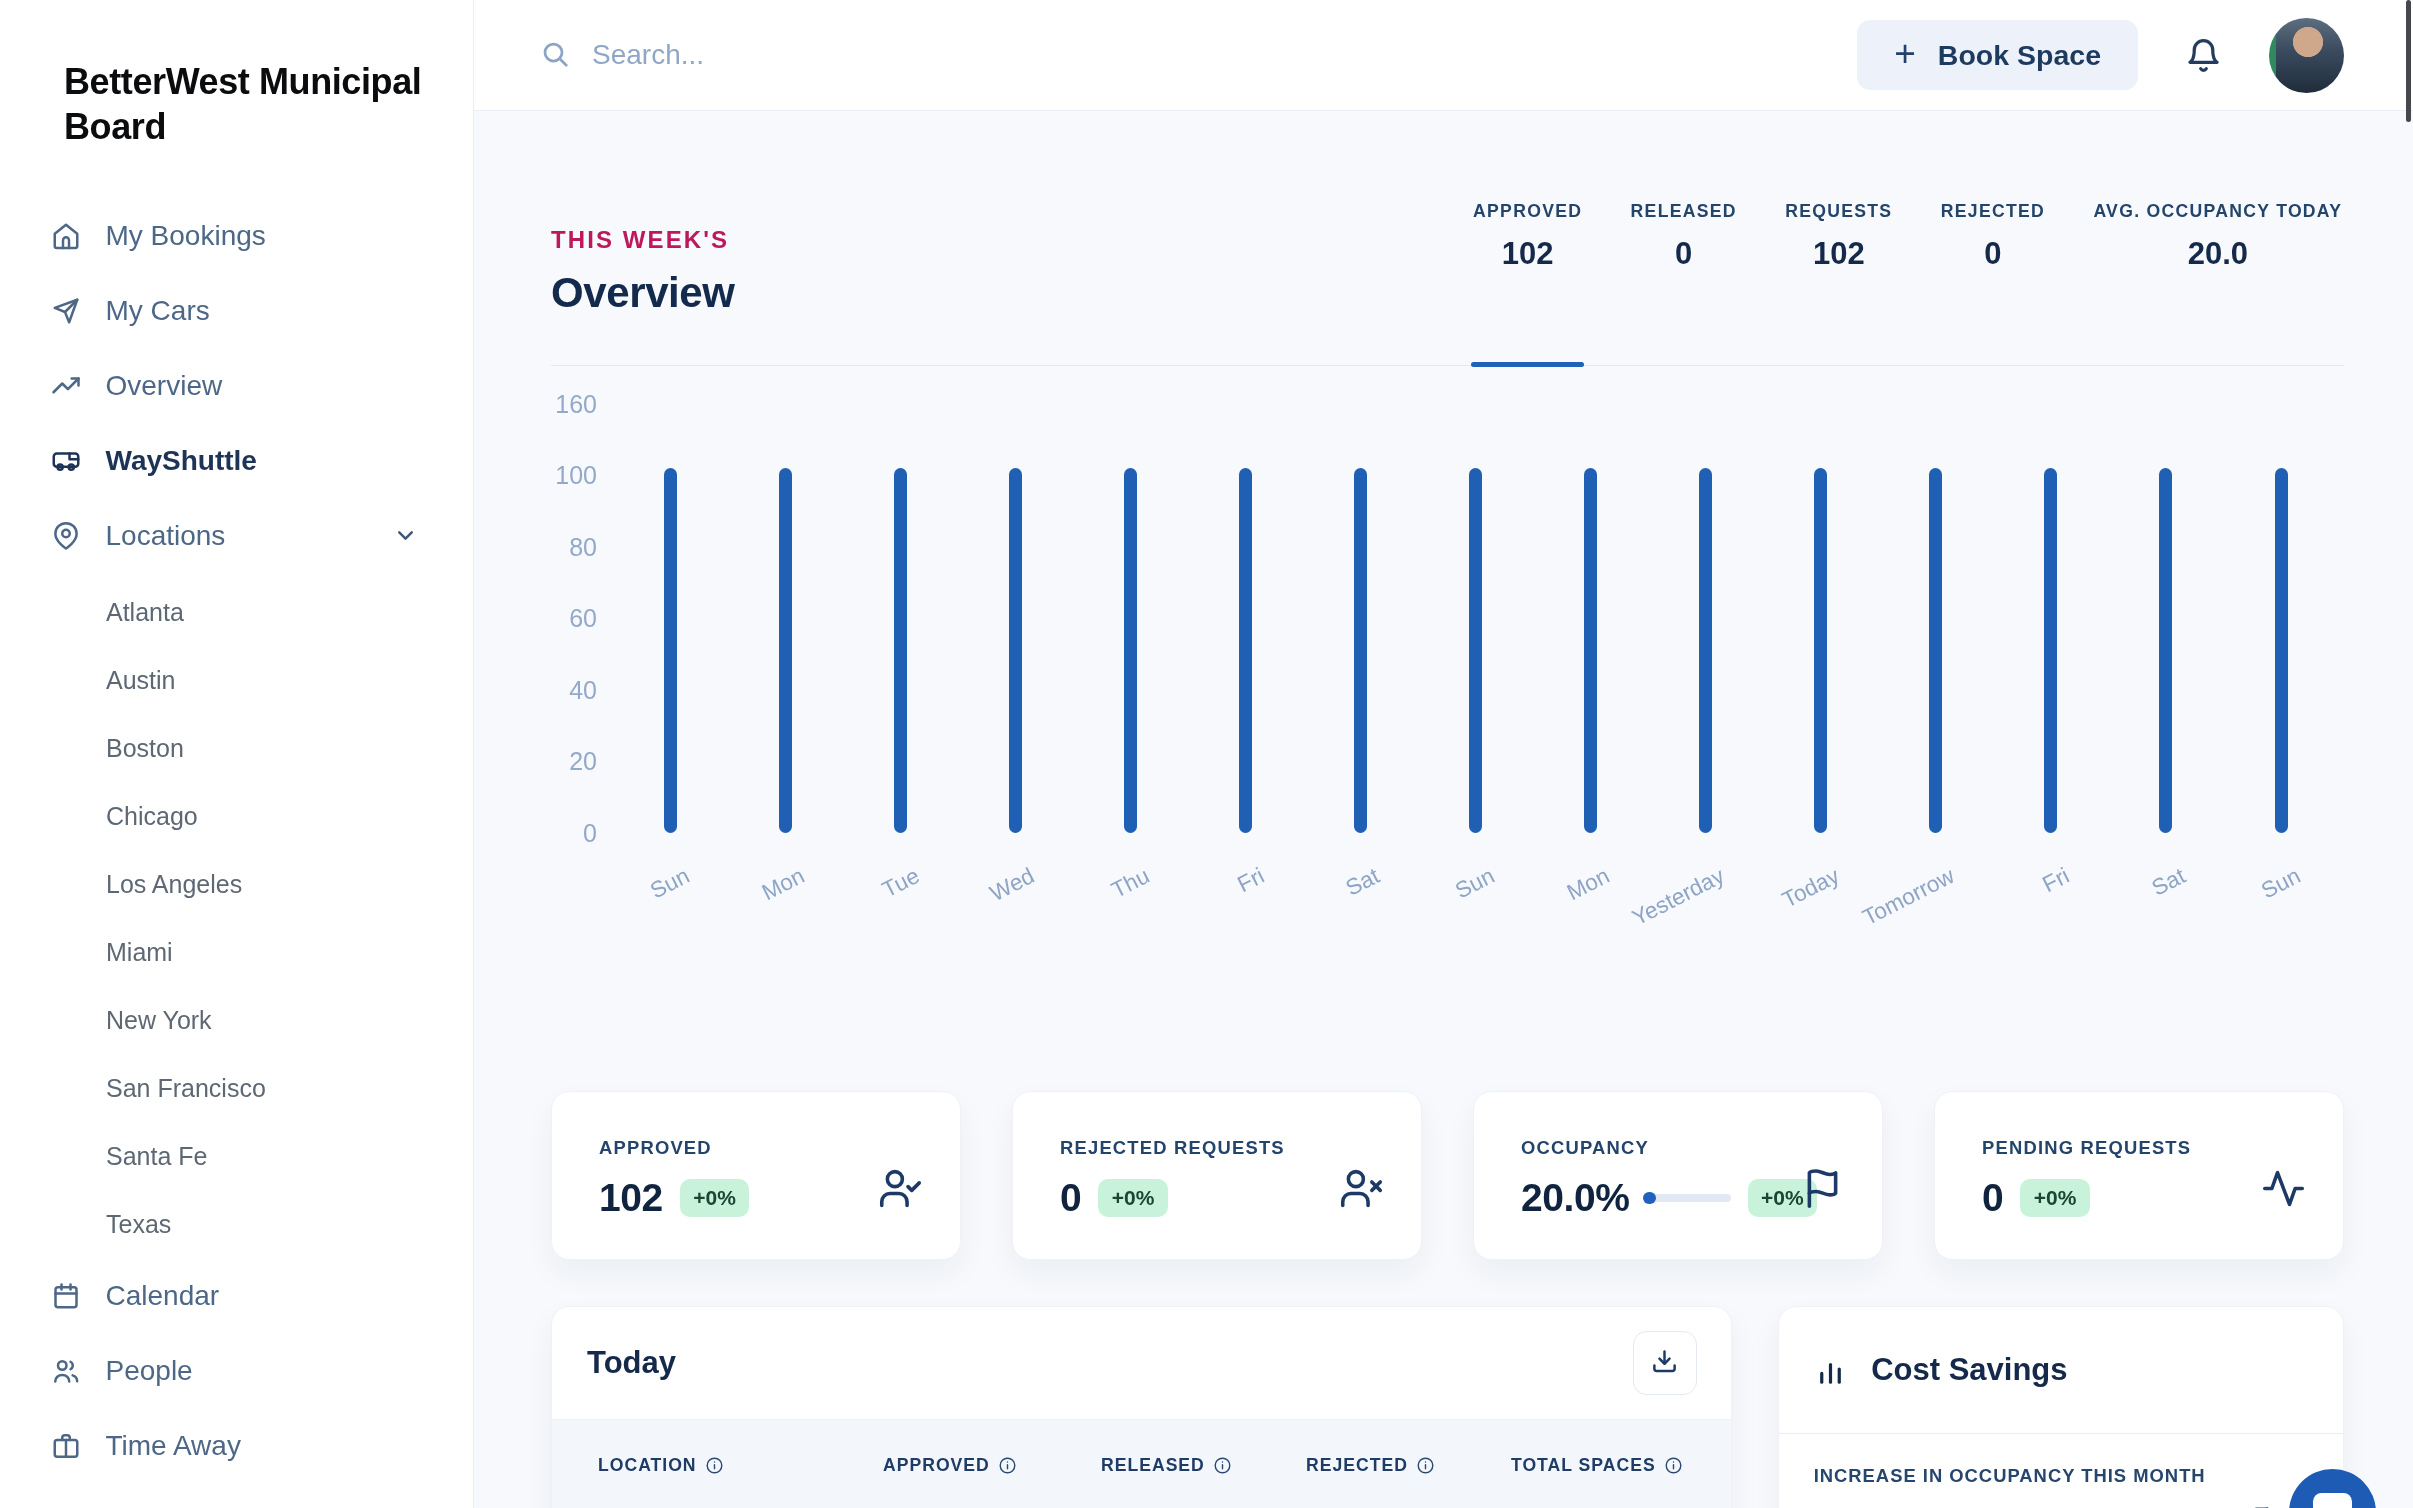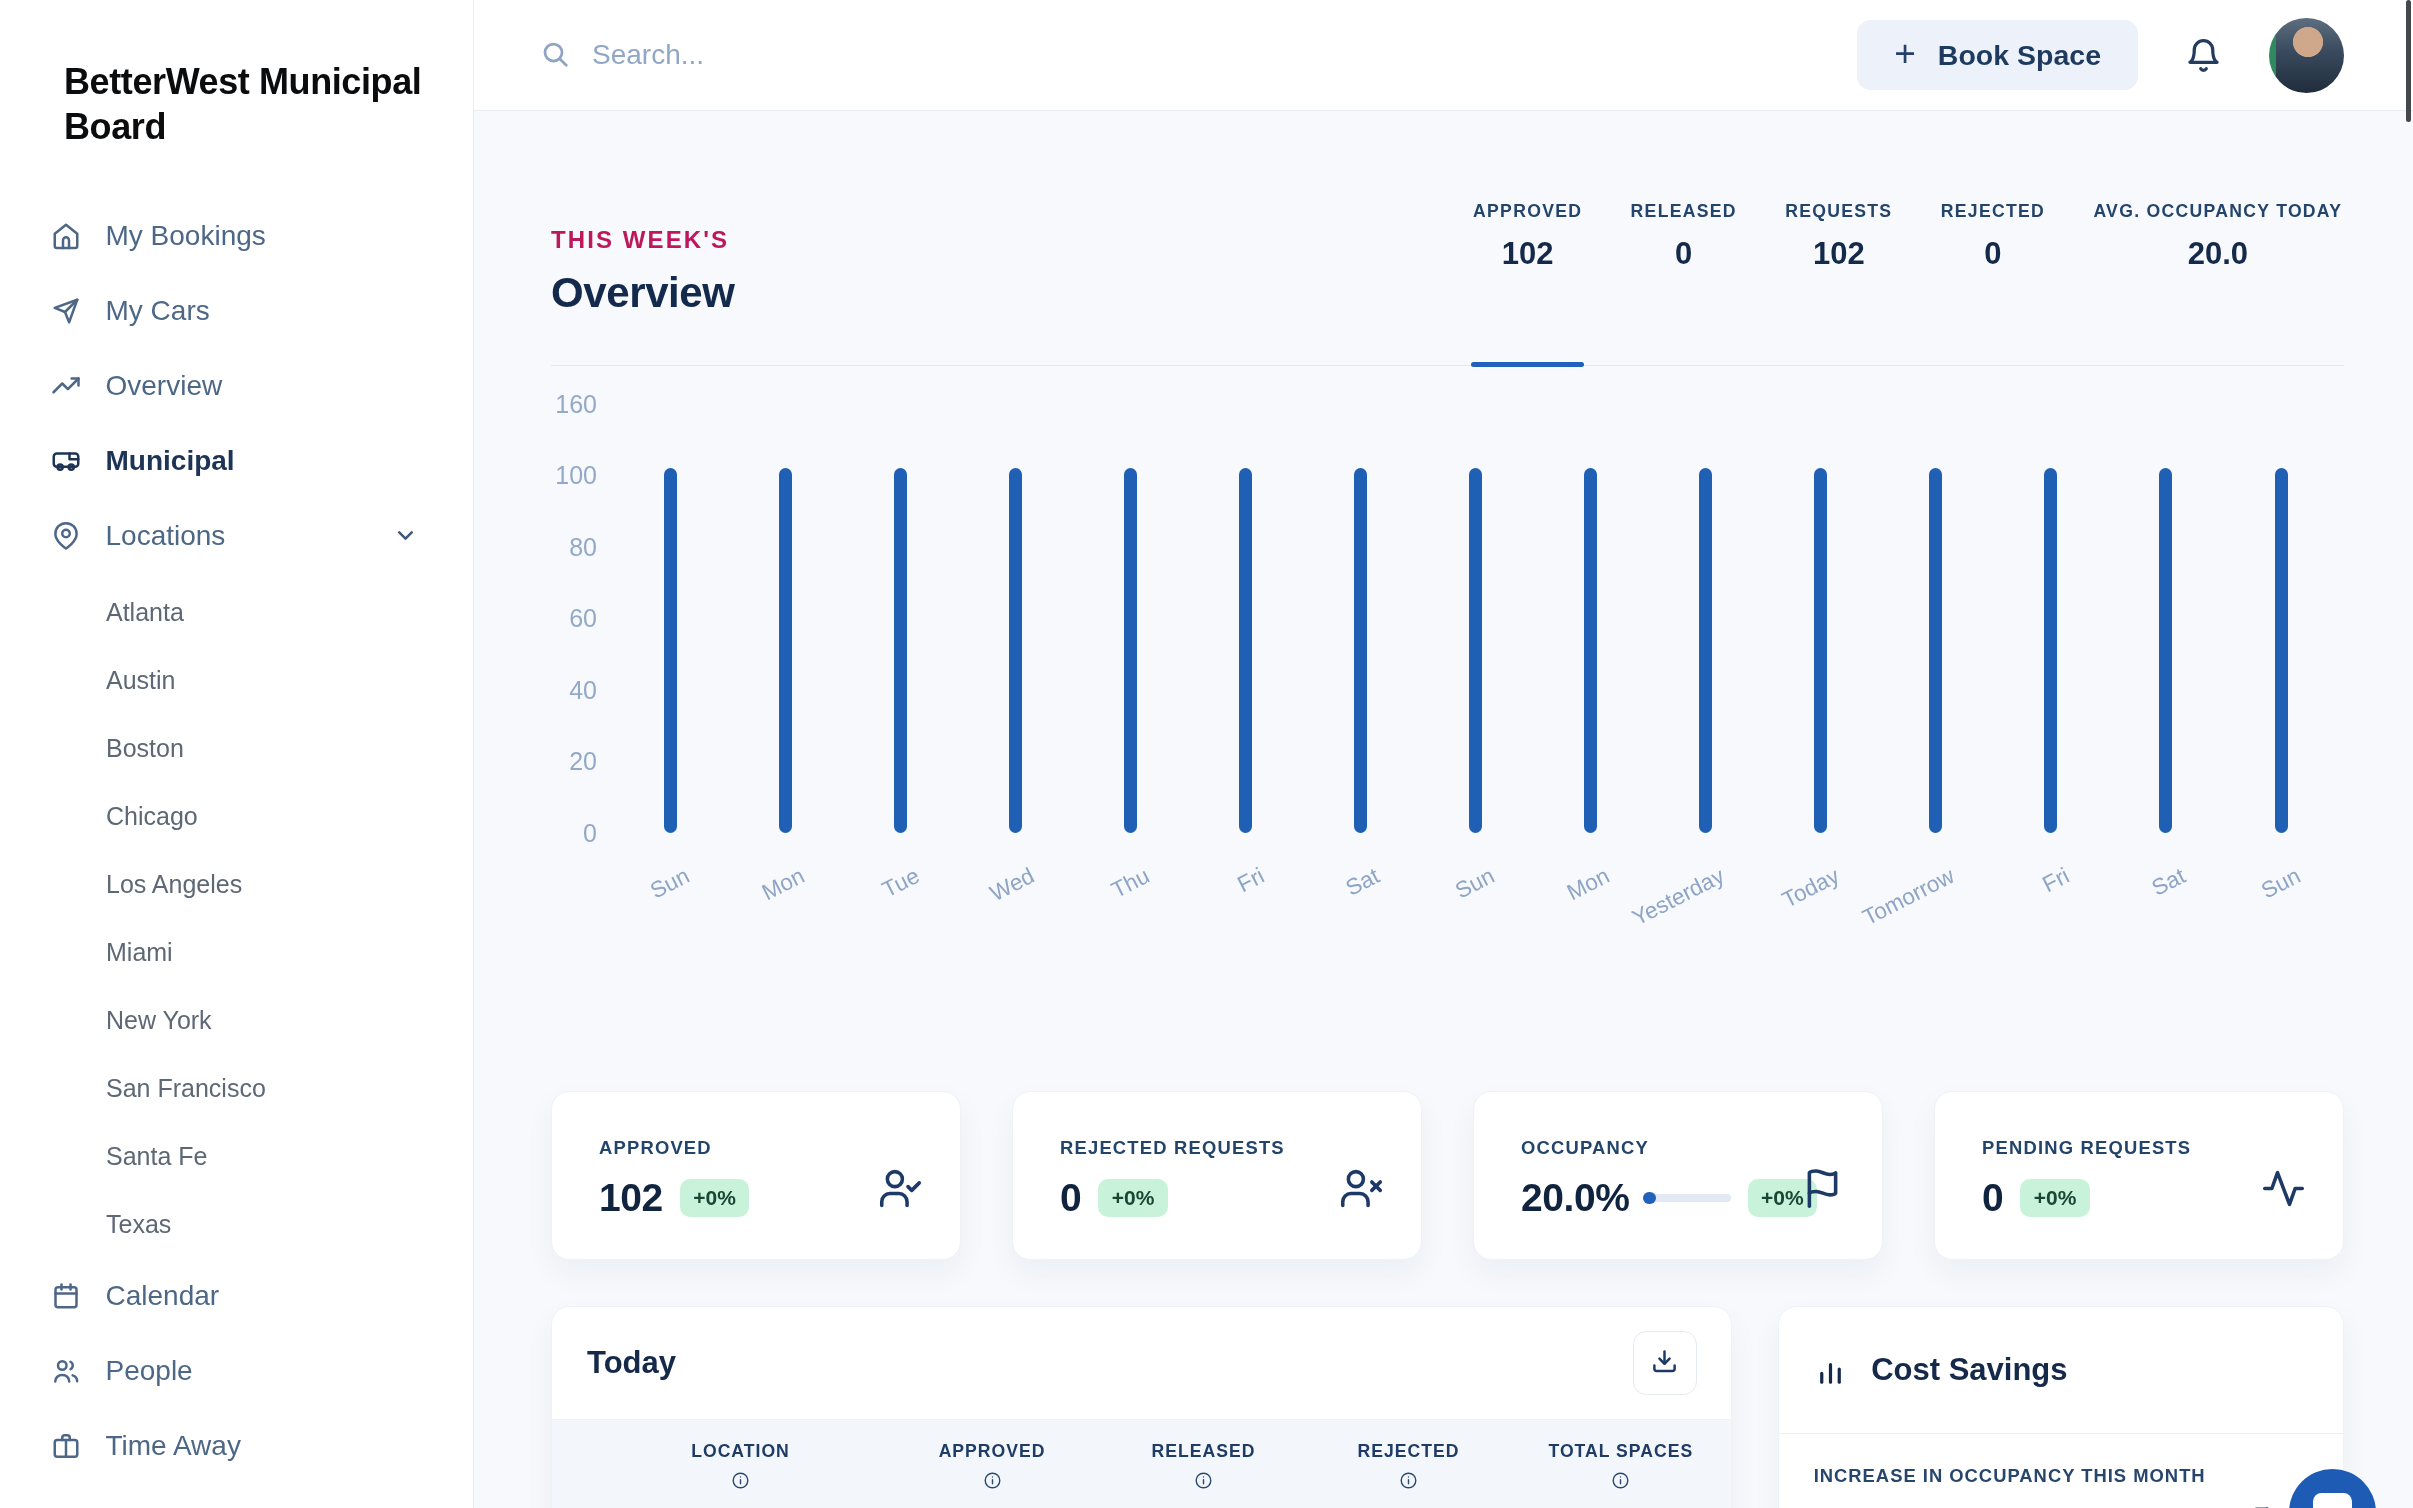--- a/index.html
+++ b/index.html
@@ -70,21 +70,21 @@
   
   .bottom-row{display:flex;gap:46px;margin-top:46px;align-items:flex-start;}
   .panel{background:#ffffff;border:0.8px solid #eef2f7;border-radius:18.4px;box-shadow:0 13.4px 30px rgba(23,43,77,.05);box-sizing:border-box;overflow:hidden;}
   .today-panel{width:1182px;height:352px;}
   .today-head{height:112px;display:flex;align-items:center;justify-content:space-between;padding:0 34px 0 35px;}
   .panel-title{font-size:31px;font-weight:700;color:#15294a;}
   .dl-btn{width:62px;height:62px;border:1.7px solid #e4e9f1;border-radius:13.4px;background:#ffffff;display:flex;align-items:center;justify-content:center;cursor:pointer;}
   .dl-btn svg{width:27px;height:27px;stroke:#1d3a66;fill:none;stroke-width:2.2;stroke-linecap:round;stroke-linejoin:round;}
   .tgrid{display:grid;grid-template-columns:285px 218px 205px 205px auto;align-items:center;}
   .today-thead{height:91px;background:#f3f6fa;border-top:0.8px solid #eef1f6;padding-left:46px;}
-  .th{display:flex;align-items:center;gap:8.4px;font-size:17.6px;font-weight:700;letter-spacing:1px;color:#1f3c66;flex-direction:column;}
+  .th{display:flex;align-items:center;gap:8.4px;font-size:17.6px;font-weight:700;letter-spacing:1px;color:#1f3c66;}
   .th svg{width:19px;height:19px;stroke:#2b4a73;fill:none;stroke-width:1.8;stroke-linecap:round;}
   .today-tr{padding-left:46px;padding-top:17px;font-size:28px;color:#15294a;background:#ffffff;}
   .cost-panel{position:relative;width:567px;height:352px;}
   .cost-head{height:126px;display:flex;align-items:center;gap:23.5px;padding:0 34px;border-bottom:1.7px solid #e9eef5;}
   .cost-head svg{width:35px;height:35px;stroke:#15294a;fill:none;stroke-width:2.2;stroke-linecap:round;}
   .cost-body{padding:30px 34px 0 35px;}
   .cost-label{max-width:486px;font-size:18.4px;font-weight:700;letter-spacing:1px;color:#27466e;line-height:1.3;}
   .cost-value-row{display:flex;align-items:center;gap:20px;margin-top:22px;}
   .cost-value{font-size:40px;font-weight:800;color:#10233f;}
   .info-ic svg{width:25px;height:25px;stroke:#2b4a73;fill:none;stroke-width:1.8;stroke-linecap:round;}
@@ -136,21 +136,21 @@
 
       <div class="nav-item active">
         <span class="nico">
           <svg viewBox="0 0 24 24">
               <rect x="2.2" y="6" width="19.6" height="10.6" rx="2.4"></rect>
               <path d="M14.8 6v4.6h7"></path>
               <circle cx="7.3" cy="16.8" r="2.1"></circle>
               <circle cx="16.2" cy="16.8" r="2.1"></circle>
             </svg>
         </span>
-        <span class="nav-label">Municipal</span>
+        <span class="nav-label">WayShuttle</span>
       </div>
 
       <div class="nav-item">
         <span class="nico">
           <svg viewBox="0 0 24 24">
               <path d="M20.5 10.2c0 6.5-8.5 11.8-8.5 11.8S3.5 16.7 3.5 10.2a8.5 8.5 0 0 1 17 0Z"></path>
               <circle cx="12" cy="10" r="3"></circle>
             </svg>
         </span>
         <span class="nav-label">Locations</span>

